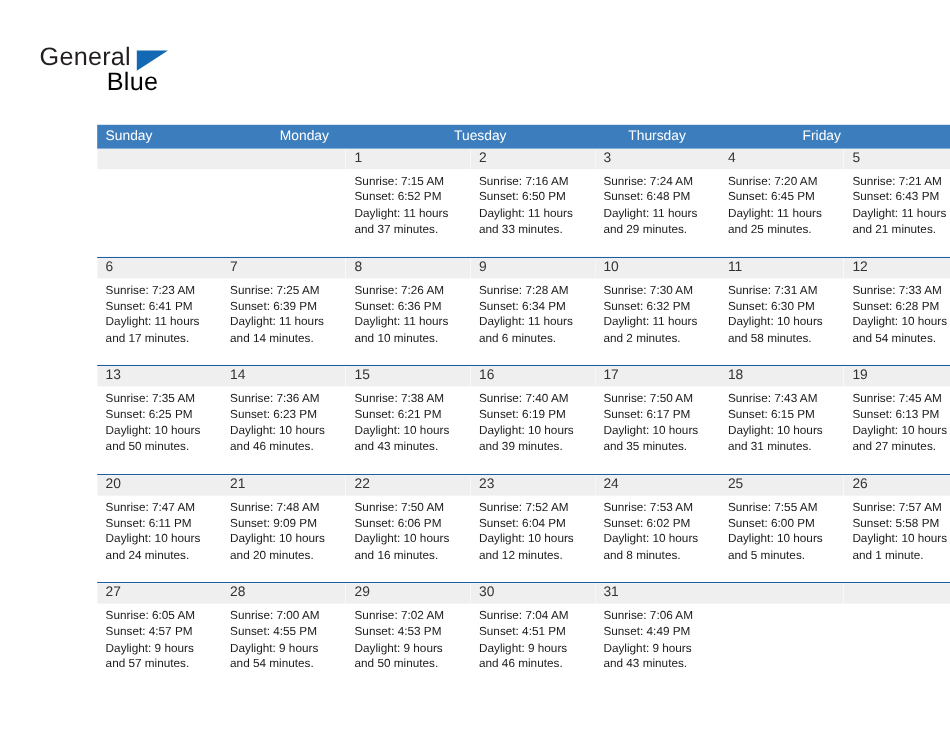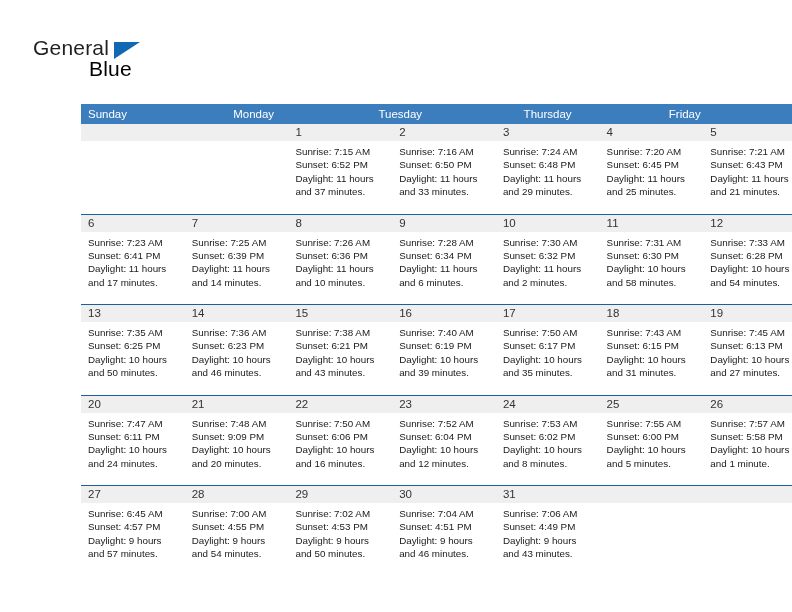--- a/index.html
+++ b/index.html
@@ -478,21 +478,21 @@
               <div class="line">and 1 minute.</div>
             </div>
           </div>
         </div>
         <div class="week">
           <div class="cell">
             <div class="daynum-band">
               <span class="daynum">27</span>
             </div>
             <div class="lines">
-              <div class="line">Sunrise: 6:45 AM</div>
+              <div class="line">Sunrise: 6:05 AM</div>
               <div class="line">Sunset: 4:57 PM</div>
               <div class="line">Daylight: 9 hours</div>
               <div class="line">and 57 minutes.</div>
             </div>
           </div>
           <div class="cell">
             <div class="daynum-band">
               <span class="daynum">28</span>
             </div>
             <div class="lines">

